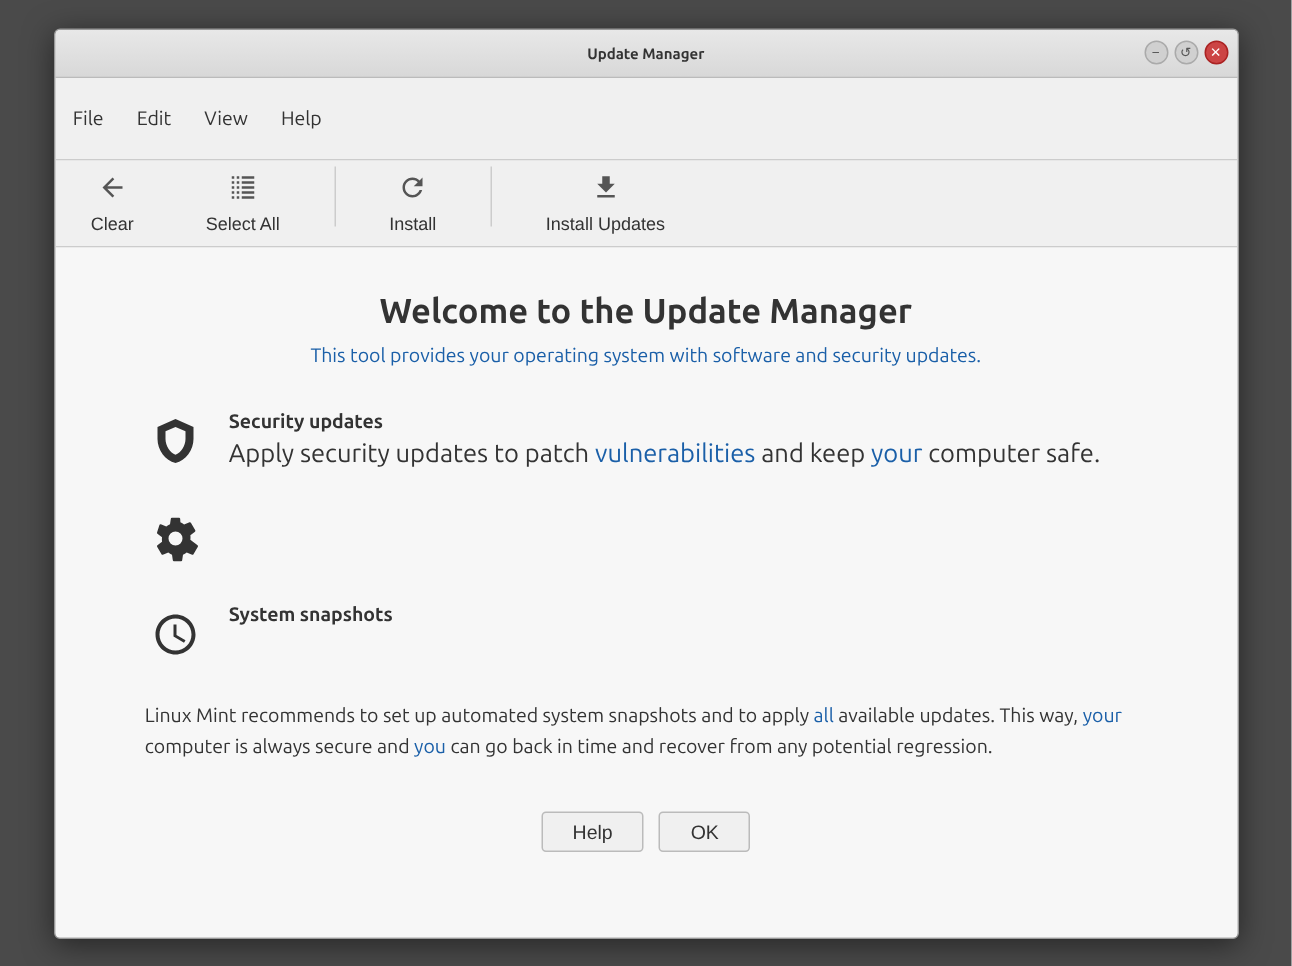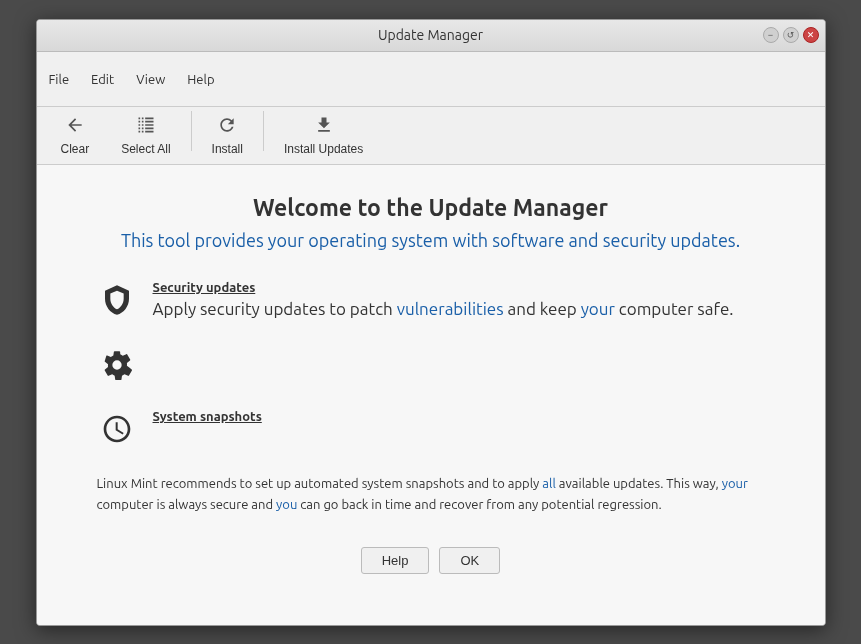--- a/index.html
+++ b/index.html
@@ -25,22 +25,22 @@
       background: linear-gradient(to bottom, #e8e8e8, #d8d8d8);
       display: flex;
       align-items: center;
       justify-content: center;
       padding: 0 8px;
       height: 32px;
       border-bottom: 1px solid #bbb;
       position: relative;
     }
     .titlebar-title {
-      font-size: 14px;
-      font-weight: normal;
+      font-size: 10px;
+      font-weight: bold;
       color: #333;
     }
     .titlebar-controls {
       position: absolute;
       right: 6px;
       display: flex;
       gap: 4px;
       align-items: center;
     }
     .titlebar-btn {
@@ -71,21 +71,21 @@
       cursor: pointer;
       font-size: 13px;
       border-radius: 3px;
     }
     .toolbar {
       display: flex;
       align-items: flex-start;
       padding: 4px 8px;
       background: #f0f0f0;
       border-bottom: 1px solid #ccc;
-      gap: 0;
+      gap: 16px;
     }
     .toolbar-btn {
       display: flex;
       flex-direction: column;
       align-items: center;
       justify-content: center;
       padding: 4px 16px;
       cursor: pointer;
       border-radius: 4px;
       background: none;
@@ -113,21 +113,21 @@
       text-align: center;
       font-size: 23px;
       font-weight: bold;
       color: #333;
       margin-bottom: 10px;
     }
     .welcome-subtitle {
       text-align: center;
       color: #1a5fa8;
       margin-bottom: 30px;
-      font-size: 18px;
+      font-size: 13px;
     }
     .feature-item {
       display: flex;
       align-items: flex-start;
       gap: 16px;
       margin-bottom: 24px;
     }
     .feature-icon {
       width: 40px;
       height: 40px;
@@ -139,21 +139,20 @@
     .feature-icon svg {
       width: 32px;
       height: 32px;
       fill: #333;
     }
     .feature-text h3 {
       font-size: 13px;
       font-weight: bold;
       color: #333;
       margin-bottom: 2px;
-      text-decoration: underline;
     }
     .feature-text p {
       font-size: 17px;
       color: #333;
       line-height: 1.5;
     }
     .feature-text p .link { color: #1a5fa8; }
     .recommendation {
       margin-top: 10px;
       margin-bottom: 16px;

